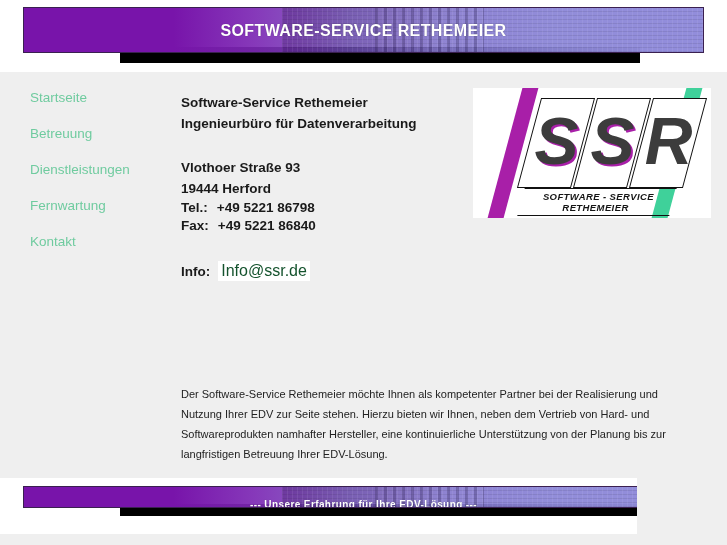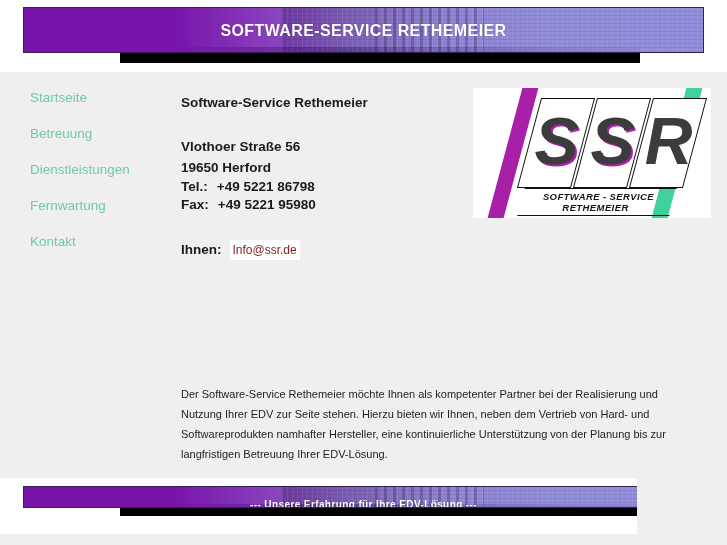--- a/index.html
+++ b/index.html
@@ -141,23 +141,23 @@
     font-weight: bold;
     color: #1a1a1a;
     line-height: 18px;
   }
   .contact-label { display: inline-block; }
   .contact-value { display: inline-block; padding-left: 9px; }
   #email-row { margin-top: 26px; }
   .email-link {
     display: inline-block;
     background: #ffffff;
-    color: #7f1d1d;
+    color: #14532d;
     font-weight: normal;
-    font-size: 12px;
+    font-size: 16px;
     padding: 1px 3px;
     margin-left: 8px;
     text-decoration: none;
     cursor: pointer;
   }
 
   #intro-paragraph {
     position: absolute;
     left: 181px;
     top: 373px;
@@ -257,36 +257,37 @@
   <a class="nav-item">Startseite</a>
   <a class="nav-item">Betreuung</a>
   <a class="nav-item">Dienstleistungen</a>
   <a class="nav-item">Fernwartung</a>
   <a class="nav-item">Kontakt</a>
 </nav>
 
 <div id="main">
 
   <div class="company-line">Software-Service Rethemeier</div>
+  <div class="company-line">Ingenieurbüro für Datenverarbeitung</div>
 
   <div class="addr-block">
-    <div class="addr-line">Vlothoer Straße 56</div>
-    <div class="addr-line">19650 Herford</div>
+    <div class="addr-line">Vlothoer Straße 93</div>
+    <div class="addr-line">19444 Herford</div>
   </div>
 
   <div class="contact-row">
     <span class="contact-label">Tel.:</span><span class="contact-value">+49 5221 86798</span>
   </div>
 
   <div class="contact-row">
-    <span class="contact-label">Fax:</span><span class="contact-value">+49 5221 95980</span>
+    <span class="contact-label">Fax:</span><span class="contact-value">+49 5221 86840</span>
   </div>
 
   <div class="contact-row" id="email-row">
-    <span class="contact-label">Ihnen:</span><a class="email-link">Info@ssr.de</a>
+    <span class="contact-label">Info:</span><a class="email-link">Info@ssr.de</a>
   </div>
 
 </div>
 
 <p id="intro-paragraph">Der Software-Service Rethemeier möchte Ihnen als kompetenter Partner bei der Realisierung und Nutzung Ihrer EDV zur Seite stehen. Hierzu bieten wir Ihnen, neben dem Vertrieb von Hard- und Softwareprodukten namhafter Hersteller, eine kontinuierliche Unterstützung von der Planung bis zur langfristigen Betreuung Ihrer EDV-Lösung.</p>
 
 <div id="logo">
   <div class="logo-slash" id="logo-slash-left"></div>
   <div class="logo-slash" id="logo-slash-right"></div>
 

